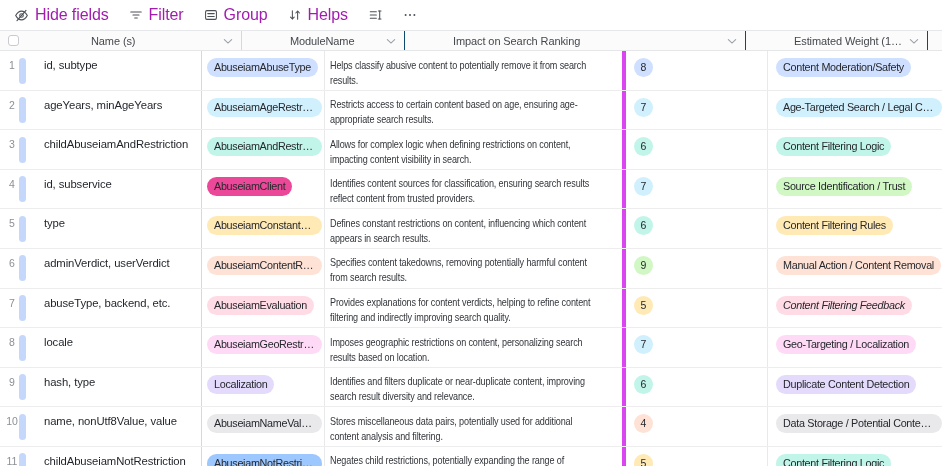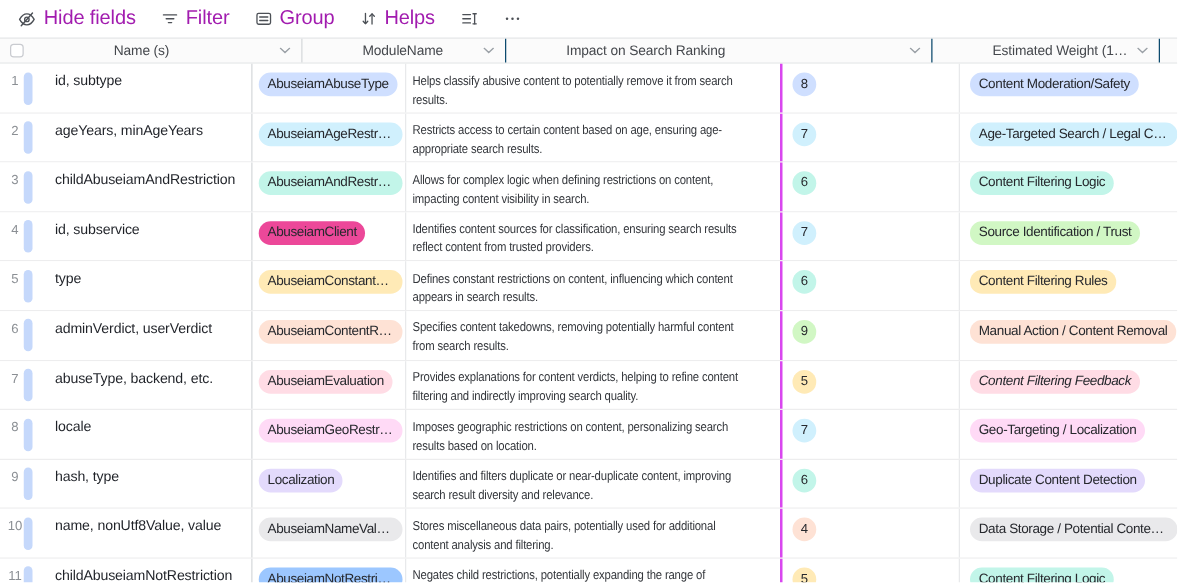--- a/index.html
+++ b/index.html
@@ -28,21 +28,21 @@
   .checkbox { width:11px; height:11px; border:1px solid #c9cbd0; border-radius:3px; background:#fff; }
 
   .grid-row { position:relative; height:39.6px; border-bottom:1px solid #ededee; background:#fff; }
   .cell { overflow:hidden; }
   .c-num { font-size:10.5px; color:#8b8f94; padding-top:8px; }
   .c-num .n { display:inline-block; width:24px; text-align:center; }
   .row-marker { position:absolute; left:19px; top:6.5px; width:7px; height:26px; border-radius:4px; }
   .c-name { padding:8px 6px 0 11px; font-size:11.3px; letter-spacing:-0.1px; color:#1f2228;
             border-right:1px solid #d6d9dc; white-space:nowrap; }
   .c-module { padding:7px 2px 0 5px; border-right:1px solid #e8e9eb; }
-  .c-impact { padding:6.5px 0 0 5px; border-right:2px solid #d946ef; font-size:10.3px; line-height:15px;
+  .c-impact { padding:6.5px 0 0 5px; border-right:4px solid #d946ef; font-size:10.3px; line-height:15px;
               letter-spacing:-0.15px; color:#33363b; }
   .impact-line { display:block; white-space:nowrap; transform:scaleX(0.88); transform-origin:0 0; }
   .c-weight { padding:7px 8px 0 8px; border-right:1px solid #e8e9eb; }
   .c-seo { padding:7px 0 0 8px; }
 
   .pill { display:inline-block; max-width:100%; height:19px; line-height:19px; padding:0 7px;
           border-radius:10px; font-size:10.8px; letter-spacing:-0.3px; color:#26282d;
           white-space:nowrap; overflow:hidden; text-overflow:ellipsis; vertical-align:top; }
   .badge { display:inline-block; min-width:19px; height:19px; line-height:19px; padding:0 5px;
            border-radius:10px; font-size:10.5px; color:#26282d; text-align:center; vertical-align:top; }

